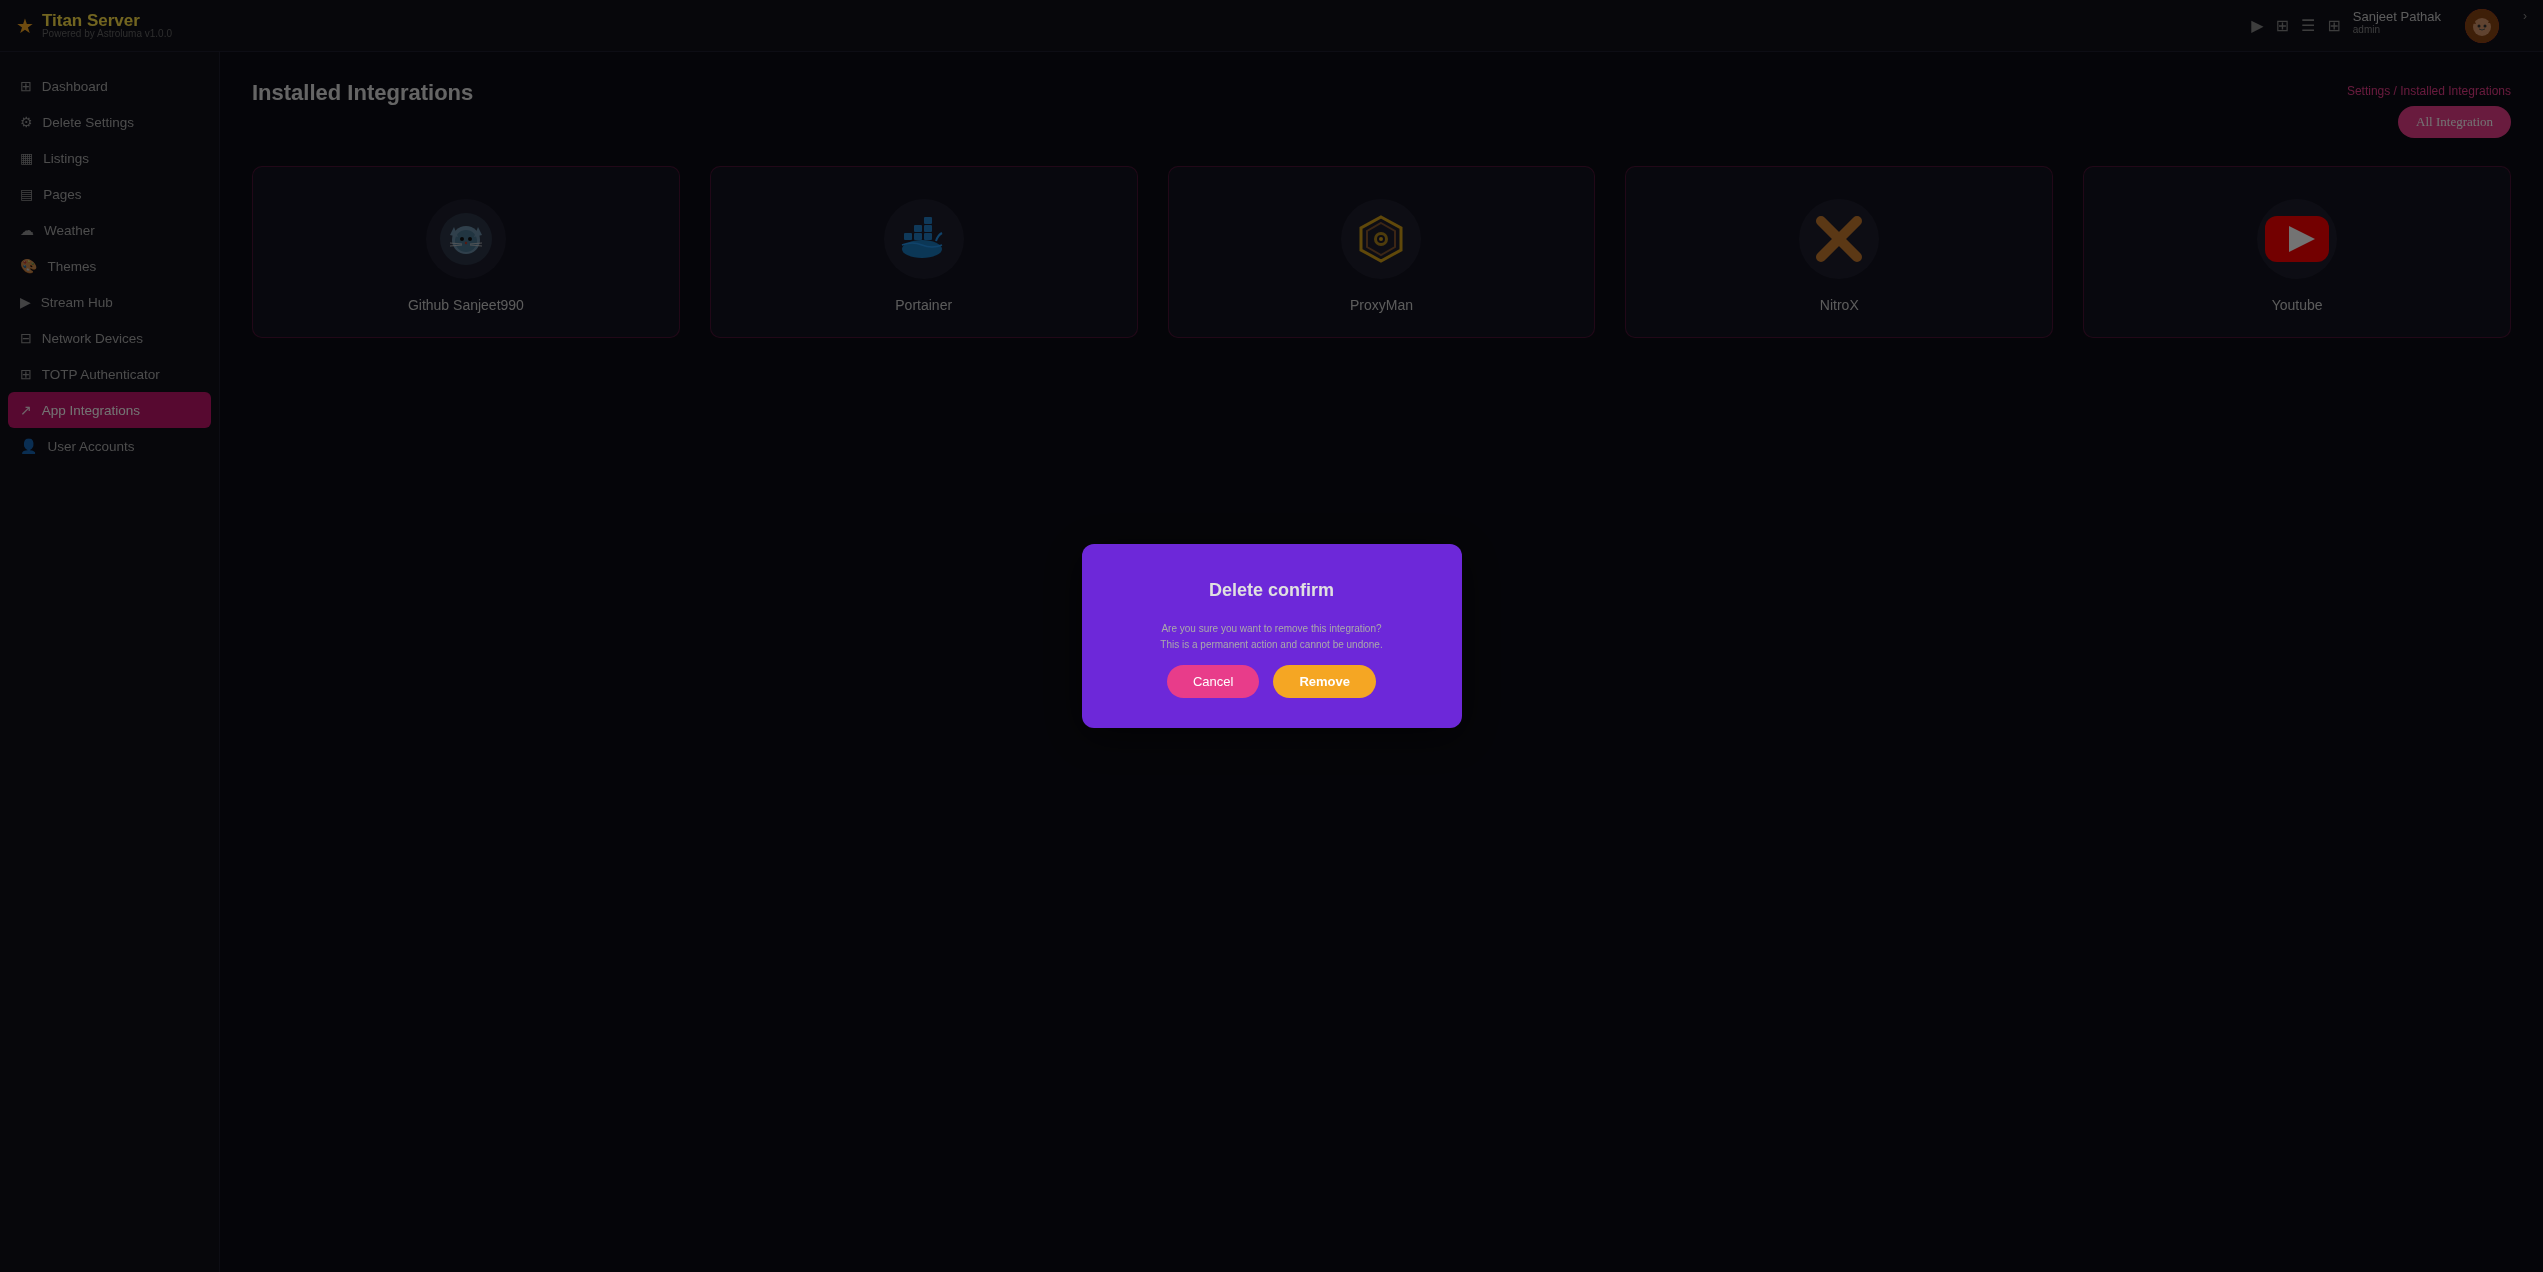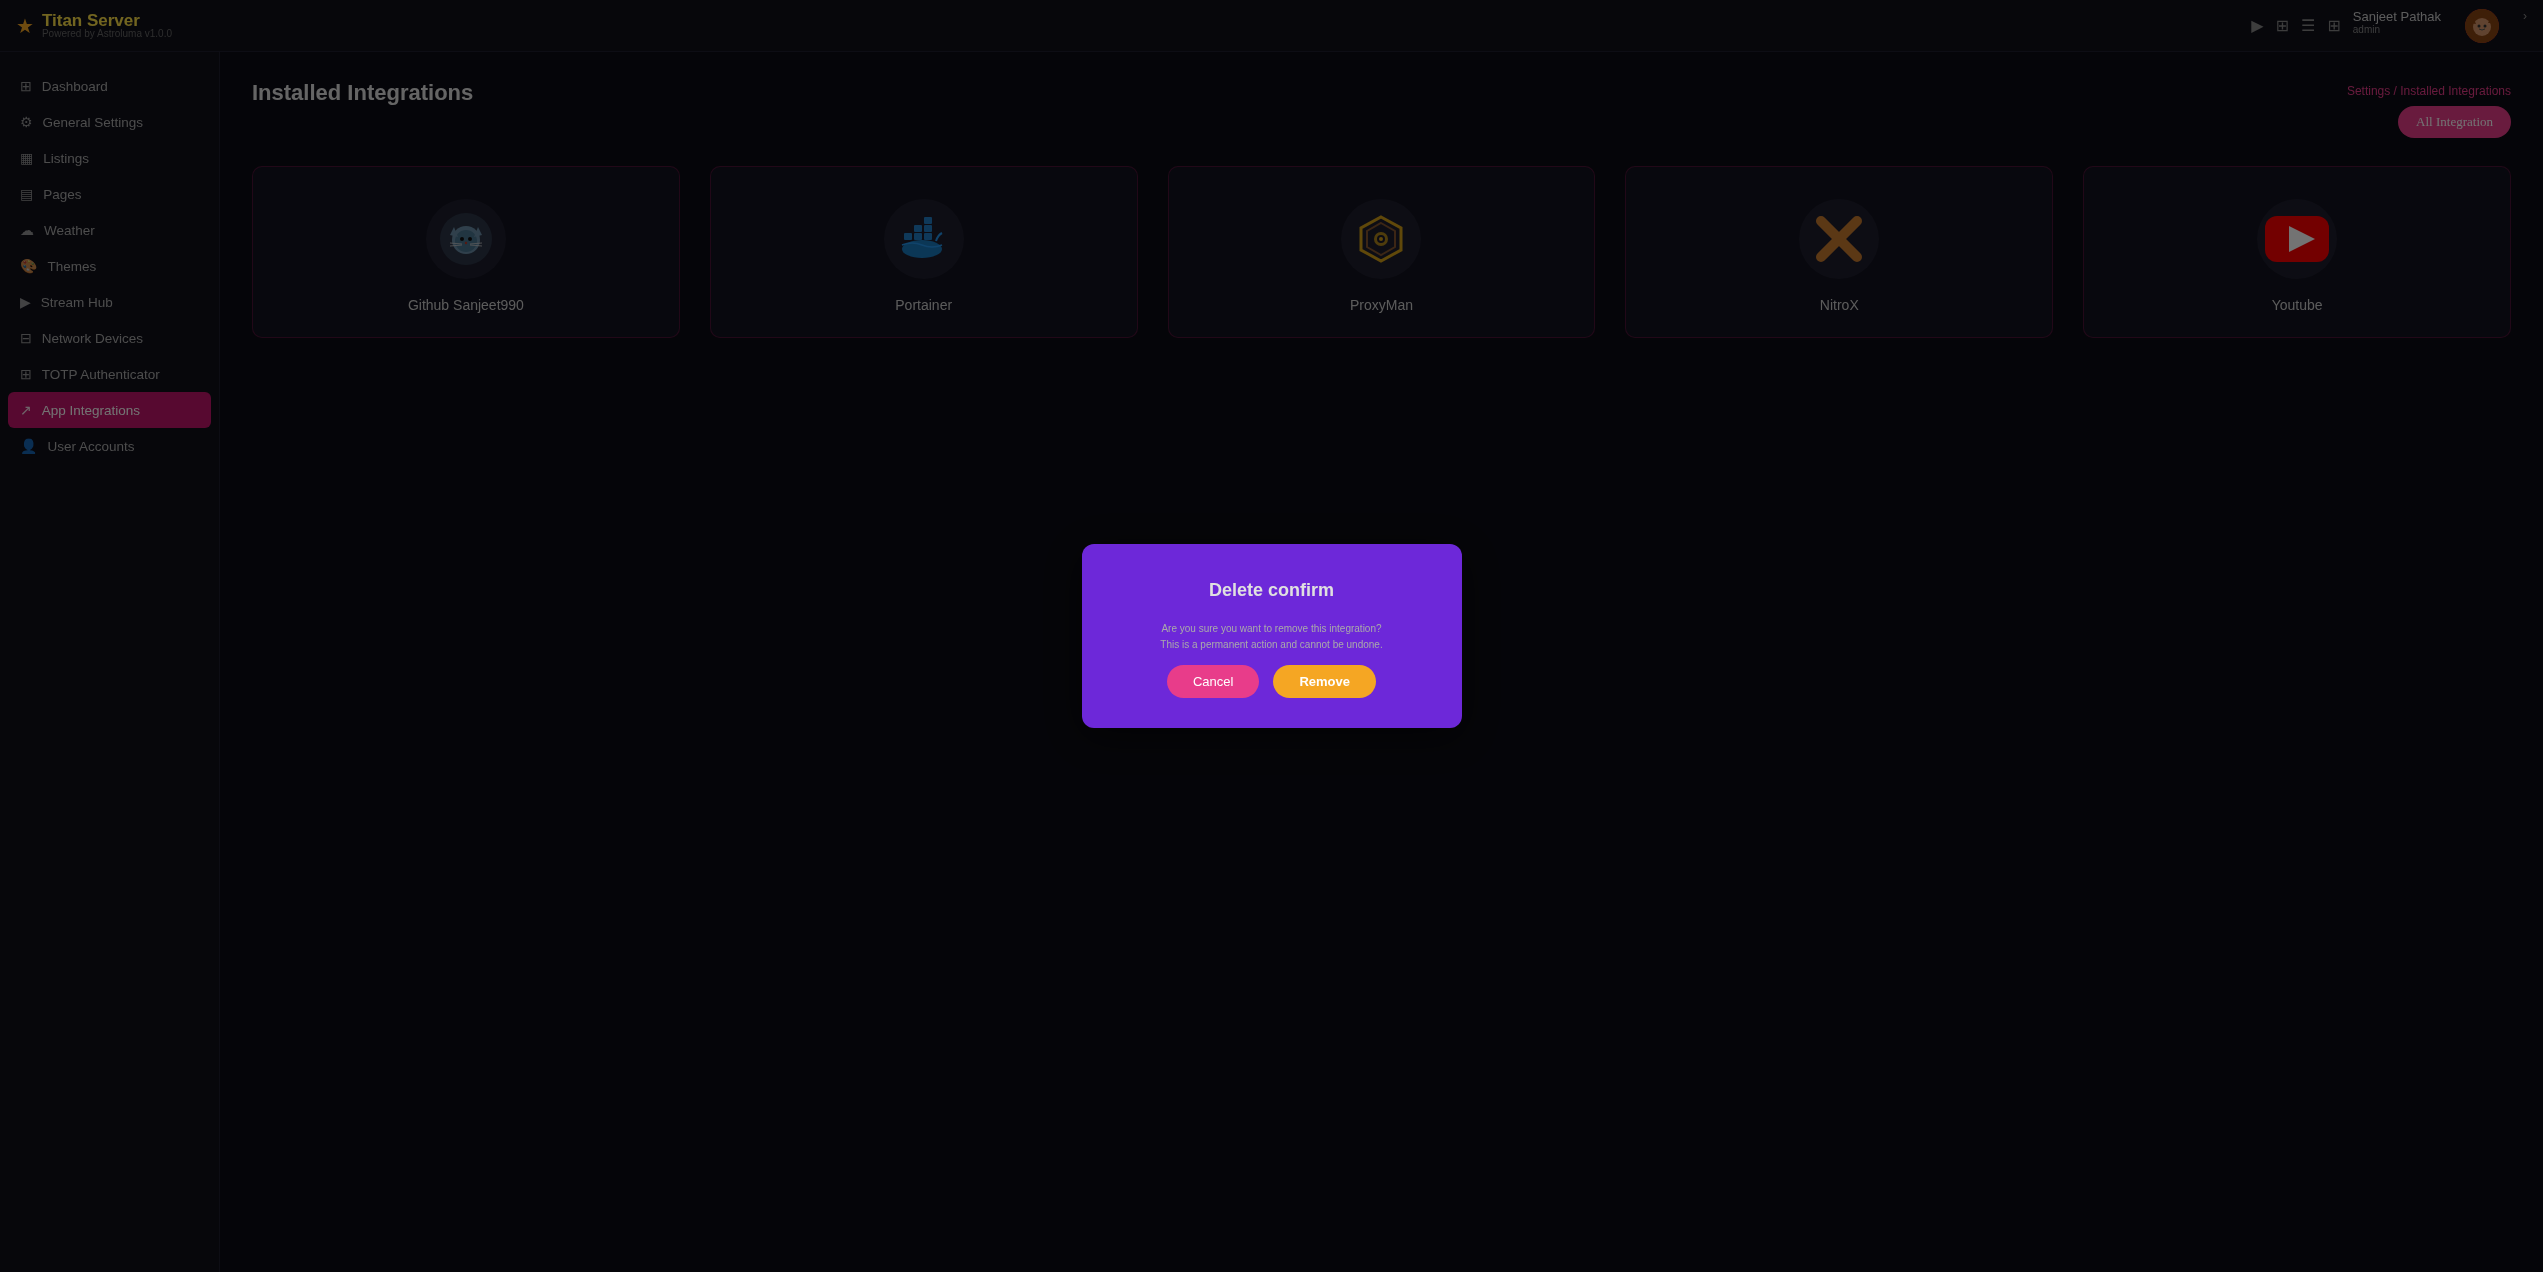--- a/index.html
+++ b/index.html
@@ -291,21 +291,21 @@
 
 <div class="layout">
 
   <div class="sidebar">
     <div class="sidebar-item">
       <span class="icon">⊞</span>
       <span>Dashboard</span>
     </div>
     <div class="sidebar-item">
       <span class="icon">⚙</span>
-      <span>General Settings</span>
+      <span>Delete Settings</span>
     </div>
     <div class="sidebar-item">
       <span class="icon">▦</span>
       <span>Listings</span>
     </div>
     <div class="sidebar-item">
       <span class="icon">▤</span>
       <span>Pages</span>
     </div>
     <div class="sidebar-item">

